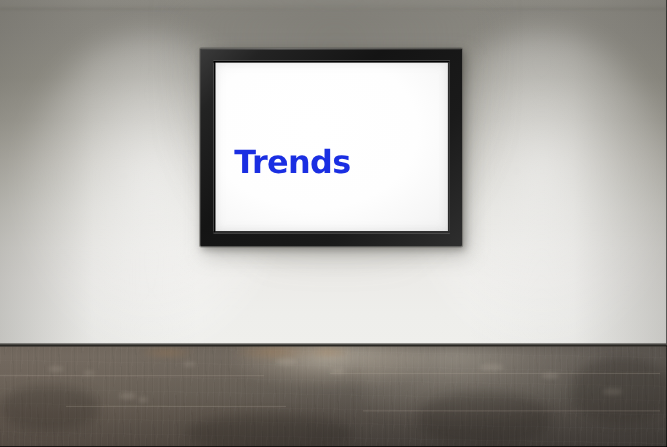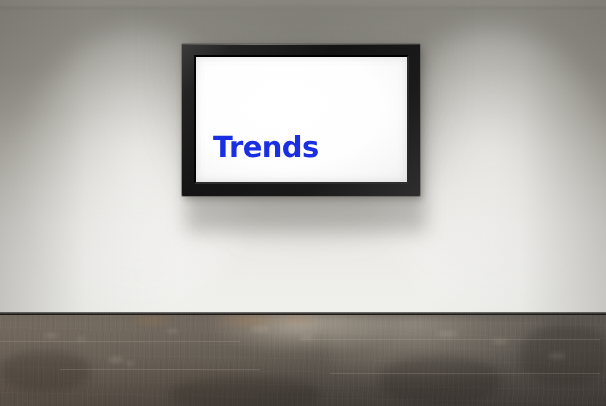--- a/index.html
+++ b/index.html
@@ -183,21 +183,21 @@
     position: absolute;
     left: 186px; top: 50px;
     width: 240px; height: 182px;
     background: rgba(80,78,72,.30);
     filter: blur(9px);
     border-radius: 2px;
   }
   .frame {
     position: absolute;
     left: 182px; top: 44px;
-    width: 238px; height: 152px;
+    width: 238px; height: 180px;
     box-sizing: border-box;
     background: linear-gradient(135deg, #3b3b3b 0%, #232323 14%, #141414 40%, #1a1a1a 70%, #2e2e2e 100%);
     border-radius: 1px;
     box-shadow:
       0 0 0 1px rgba(90,88,84,.55),
       2px 3px 7px rgba(70,68,62,.40);
     padding: 11px 11px 12px 12px;
   }
   .frame-innerbevel {
     position: relative;

